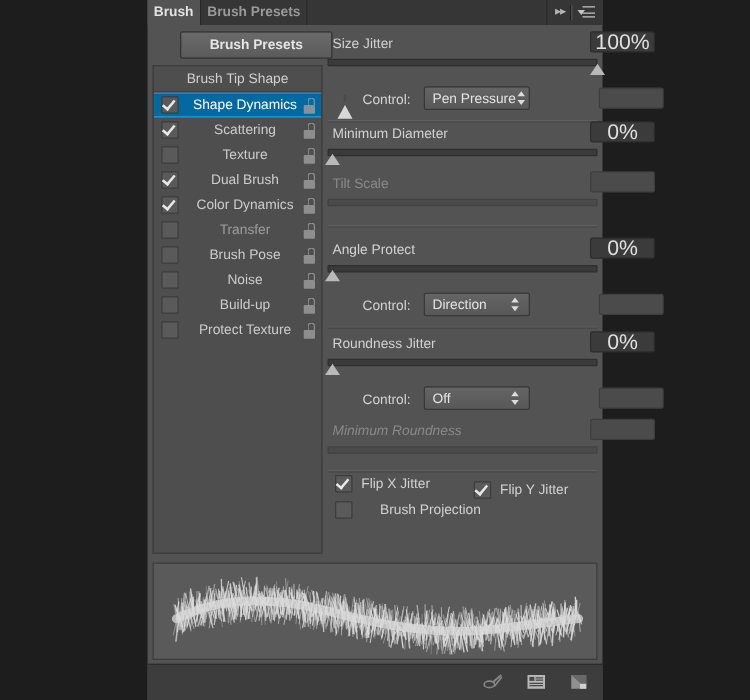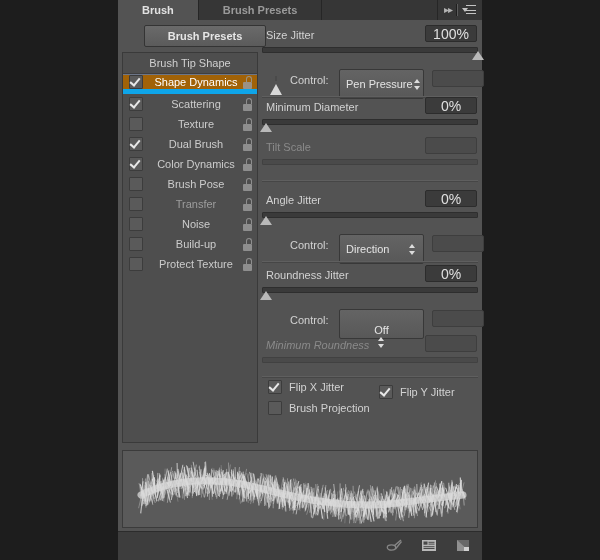--- a/index.html
+++ b/index.html
@@ -32,21 +32,21 @@
     position: absolute;
     left: 0; top: 0;
     width: 364px; height: 20px;
     background: #2f2f2f;
     display: flex;
     align-items: stretch;
   }
   .tab {
     display: flex;
     align-items: center;
-    padding: 0 24px;
+    padding: 0 5px;
     font-size: 11px;
     font-weight: bold;
     color: #9a9a9a;
     background: #363636;
     border-right: 1px solid #262626;
     cursor: default;
   }
   .tab.active {
     background: #535353;
     color: #e2e2e2;
@@ -136,23 +136,23 @@
   }
   .list-row {
     height: 20px;
     display: flex;
     align-items: center;
     padding: 0 4px 0 6px;
     box-sizing: border-box;
     cursor: default;
   }
   .list-row.selected {
-    background: #a16207;
+    background: #0369a1;
     border-top: 1px solid #6d7688;
-    border-bottom: 5px solid #0ea5e9;
+    border-bottom: 1px solid #0ea5e9;
     height: 20px;
   }
   .cbox {
     width: 12px; height: 12px;
     background: #5a5a5a;
     border: 1px solid #3c3c3c;
     border-radius: 1px;
     position: relative;
     flex: 0 0 auto;
     margin-right: 7px;
@@ -218,25 +218,26 @@
     white-space: nowrap;
   }
   .ctl-label.disabled { color: #8a8a8a; }
   .valuebox {
     position: absolute;
     width: 52px; height: 17px;
     background: #3b3b3b;
     border: 1px solid #2c2c2c;
     border-radius: 2px;
     color: #e0e0e0;
-    font-size: 14px;
+    font-size: 17px;
     display: flex;
     align-items: center;
     justify-content: center;
     box-sizing: border-box;
+    margin-left: 47px;
   }
   .valuebox.empty { background: #4b4b4b; border-color: #3e3e3e; }
 
   .slider {
     position: absolute;
     width: 216px; height: 14px;
   }
   .slider .track {
     position: absolute;
     left: 0; top: 0;
@@ -276,21 +277,21 @@
 
   .ddown {
     position: absolute;
     height: 19px;
     background: linear-gradient(#646464, #585858);
     border: 1px solid #383838;
     border-radius: 2px;
     box-sizing: border-box;
     display: flex;
     align-items: center;
-    padding: 14px 6px;
+    padding: 4px 6px;
     color: #e4e4e4;
     font-size: 11px;
     cursor: default;
   }
   .ddown .txt { flex: 1; white-space: nowrap; }
   .ddown .arrows {
     position: relative;
     width: 9px; height: 13px;
     flex: 0 0 auto;
   }
@@ -418,32 +419,32 @@
 
     <div class="list-row">
       <span class="cbox on"></span>
       <span class="row-label">Color Dynamics</span>
       <span class="lock">
           <span class="shackle"></span>
           <span class="body"></span>
         </span>
     </div>
 
-    <div class="list-row">
+    <div class="list-row dim">
       <span class="cbox"></span>
-      <span class="row-label">Brush Pose</span>
+      <span class="row-label">Transfer</span>
       <span class="lock">
           <span class="shackle"></span>
           <span class="body"></span>
         </span>
     </div>
 
-    <div class="list-row dim">
+    <div class="list-row">
       <span class="cbox"></span>
-      <span class="row-label">Transfer</span>
+      <span class="row-label">Brush Pose</span>
       <span class="lock">
           <span class="shackle"></span>
           <span class="body"></span>
         </span>
     </div>
 
     <div class="list-row">
       <span class="cbox"></span>
       <span class="row-label">Noise</span>
       <span class="lock">
@@ -503,21 +504,21 @@
       <span class="thumb" style="left:4px;"></span>
     </div>
 
     <span class="ctl-label disabled" style="left:4px; top:121px;">Tilt Scale</span>
     <span class="valuebox empty" style="left:163px; top:117px;"></span>
     <div class="slider disabled" style="left:0px; top:139px;">
       <span class="track"></span>
     </div>
 
     <div class="sep" style="top:160px;"></div>
-    <span class="ctl-label" style="left:4px; top:174px;">Angle Jitter</span>
+    <span class="ctl-label" style="left:4px; top:174px;">Angle Protect</span>
     <span class="valuebox" style="left:163px; top:170px;">0%</span>
     <div class="slider" style="left:0px; top:192px;">
       <span class="track"></span>
       <span class="thumb" style="left:4px;"></span>
     </div>
 
     <span class="ctl-label" style="left:28px; top:219px;">Control:</span>
     <div class="ddown" style="left:77px; top:214px; width:85px;gap:16px;">
       <span class="txt">Direction</span>
       <span class="arrows">
@@ -529,21 +530,21 @@
 
     <div class="sep" style="top:241px;"></div>
     <span class="ctl-label" style="left:4px; top:249px;">Roundness Jitter</span>
     <span class="valuebox" style="left:163px; top:245px;">0%</span>
     <div class="slider" style="left:0px; top:267px;">
       <span class="track"></span>
       <span class="thumb" style="left:4px;"></span>
     </div>
 
     <span class="ctl-label" style="left:28px; top:294px;">Control:</span>
-    <div class="ddown" style="left:77px; top:289px; width:85px;flex-direction:column;">
+    <div class="ddown" style="left:77px; top:289px; width:85px;">
       <span class="txt">Off</span>
       <span class="arrows">
           <i class="up"></i>
           <i class="dn"></i>
         </span>
     </div>
     <span class="valuebox empty" style="left:170px; top:290px;"></span>
 
     <span class="ctl-label disabled" style="left:4px; top:319px;font-style:italic;">Minimum Roundness</span>
     <span class="valuebox empty" style="left:163px; top:315px;"></span>
@@ -553,21 +554,21 @@
 
     <div class="sep" style="top:356px;"></div>
     <div class="flipcb" style="left:6px; top:360px;">
       <span class="cbox on"></span>
       <span class="t">Flip X Jitter</span>
     </div>
     <div class="flipcb" style="left:117px; top:365px;">
       <span class="cbox on"></span>
       <span class="t">Flip Y Jitter</span>
     </div>
-    <div class="flipcb" style="left:6px; top:381px;">
+    <div class="flipcb" style="left:6px; top:381px;gap:15px;">
       <span class="cbox"></span>
       <span class="t">Brush Projection</span>
     </div>
   </div>
 
   <div class="preview">
     <svg width="354" height="76" viewBox="0 0 354 76">
       <g stroke="#e8e8e8" stroke-width="0.8" opacity="0.92" id="bristles">
           <line x1="17.2" y1="39.9" x2="17.5" y2="33.9" stroke-width="0.54" opacity="0.61"></line>
           <line x1="18.8" y1="41.6" x2="20.5" y2="50.2" stroke-width="1.08" opacity="0.61"></line>

